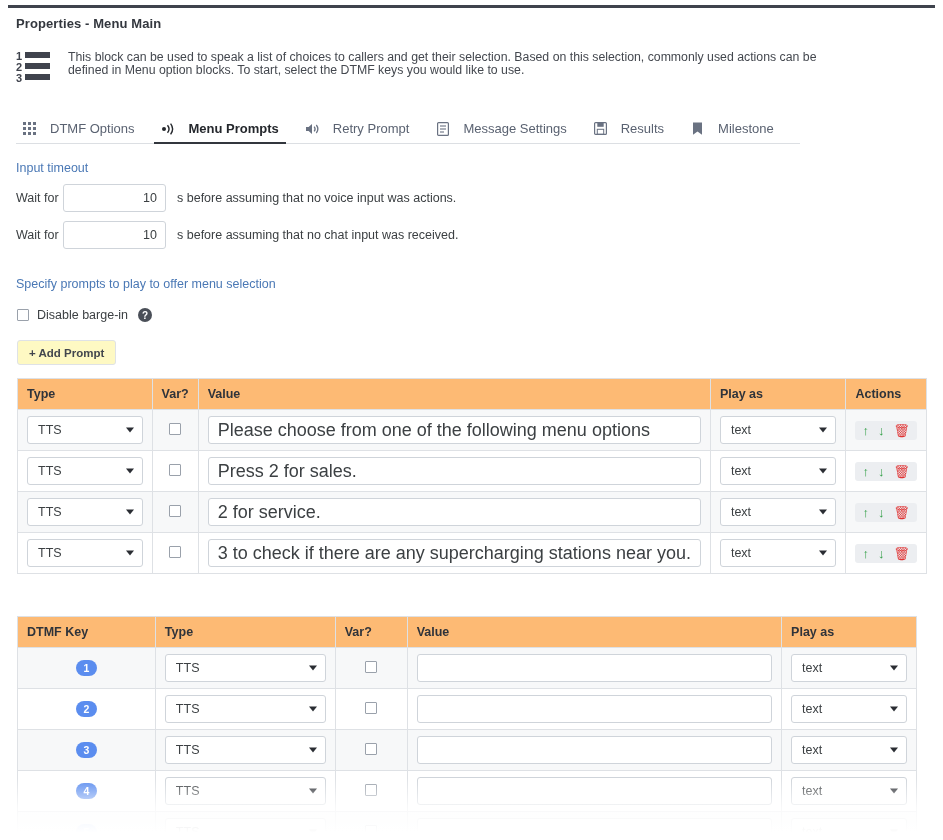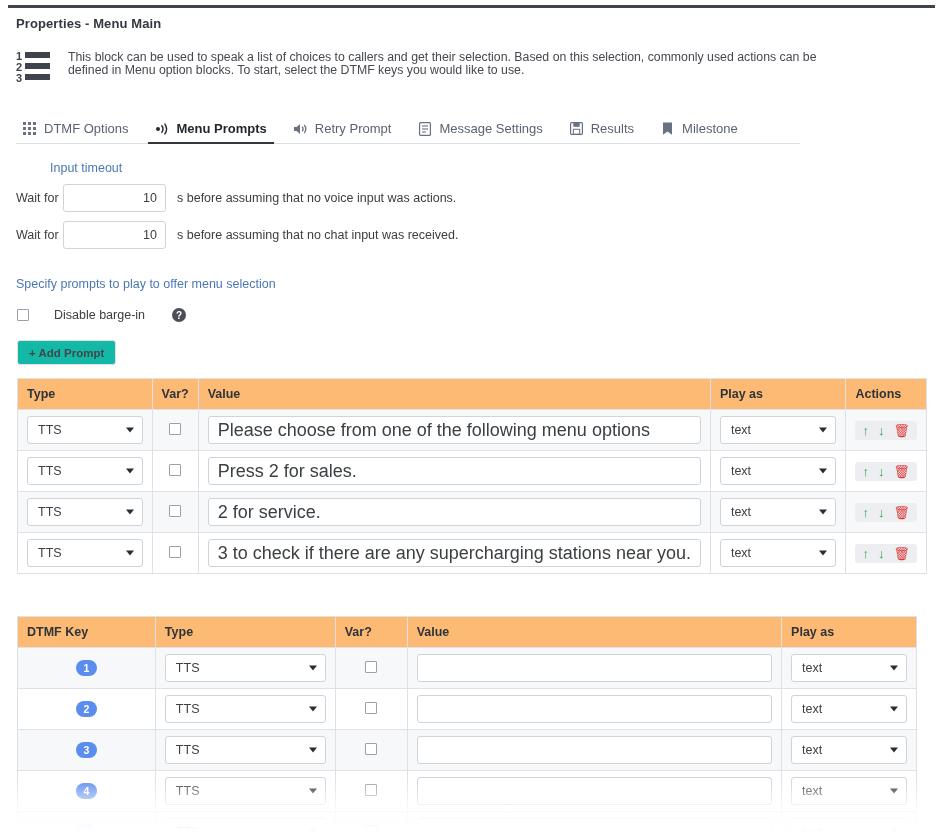--- a/index.html
+++ b/index.html
@@ -39,21 +39,21 @@
   }
 
   
   .tabs {
     position: absolute; top: 113px; left: 16px; width: 784px;
     height: 31px;
     border-bottom: 1px solid #dcdfe3;
     display: flex; align-items: flex-end;
   }
   .tab {
-    display: flex; align-items: center; gap: 7px;
+    display: flex; align-items: center; gap: 13px;
     padding: 0 13px 7px 13px;
     font-size: 13px; color: #5a6271; cursor: pointer;
     white-space: nowrap; position: relative;
   }
   .tab:first-child { padding-left: 6px; }
   .tab.active { color: #24272c; font-weight: bold; }
   .tab.active::after {
     content: ""; position: absolute; left: 6px; right: 6px; bottom: -1px;
     height: 2.5px; background: #32363d;
   }
@@ -77,37 +77,37 @@
     background: #fff; text-align: right;
     font-size: 12.5px; font-family: "Liberation Sans", sans-serif;
     color: #3c4043; padding: 0 8px 0 4px;
     line-height: 26px;
   }
   .timeout-row .suffix { margin-left: 11px; }
 
   
   .barge {
     position: absolute; left: 17px; top: 308px;
-    display: flex; align-items: center; gap: 25px;
+    display: flex; align-items: center; gap: 8px;
     font-size: 12.5px; color: #3c4043;
   }
   .cbox {
     width: 12px; height: 12px; border: 1px solid #9aa1ab;
     background: #fff; border-radius: 1px; display: inline-block;
   }
   .help-icon {
     width: 14px; height: 14px; border-radius: 50%;
     background: #4a4f58; color: #fff; font-size: 10px;
     font-weight: bold; display: inline-flex;
     align-items: center; justify-content: center; margin-left: 2px;
   }
   .add-btn {
     position: absolute; left: 17px; top: 340px;
     height: 25px; padding: 0 11px;
-    background: #14b8a6; border: 1px solid #dfe2e6; border-radius: 3px;
+    background: #fef9c3; border: 1px solid #dfe2e6; border-radius: 3px;
     font-size: 11.5px; font-weight: bold; color: #42464d;
     display: inline-flex; align-items: center; cursor: pointer;
     font-family: "Liberation Sans", sans-serif;
   }
 
   
   table.grid {
     position: absolute; border-collapse: collapse;
     font-size: 12.5px; background: #fff;
   }
@@ -257,21 +257,21 @@
     <div class="tab">
       <span class="ticon">
         <svg width="11" height="14" viewBox="0 0 11 14" aria-hidden="true">
           <path d="M1 0.6h9v12.2L5.5 9.4 1 12.8z" fill="currentColor"></path>
         </svg>
       </span>
       <span>Milestone</span>
     </div>
   </div>
 
-  <div class="sec-label" style="top:161px;left:16px;margin-left:34px;">Input timeout</div>
+  <div class="sec-label" style="top:161px;left:16px;">Input timeout</div>
 
   <div class="timeout-row" style="top:184px;">
     <span class="lbl">Wait for</span>
     <div class="num-input">10</div>
     <span class="suffix">s before assuming that no voice input was actions.</span>
   </div>
 
   <div class="timeout-row" style="top:221px;">
     <span class="lbl">Wait for</span>
     <div class="num-input">10</div>

